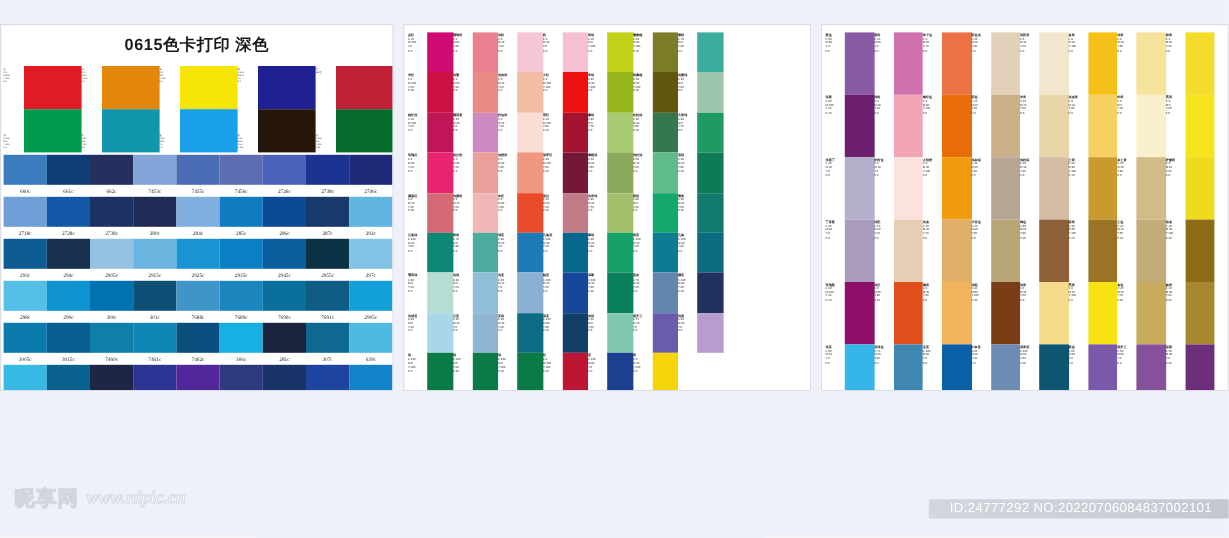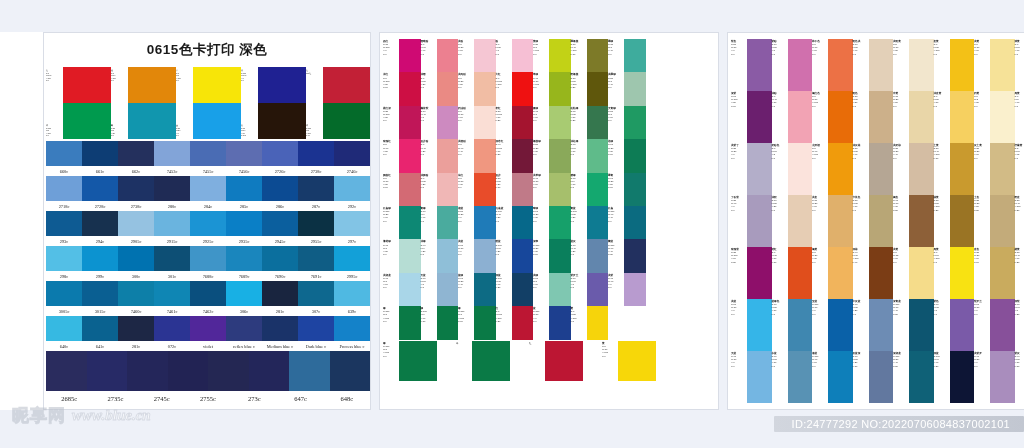--- a/index.html
+++ b/index.html
@@ -5,24 +5,23 @@
   * { box-sizing: border-box; }
   html, body { margin:0; padding:0; }
   body {
     width:1024px; height:448px; overflow:hidden;
     background:#eef1f8;
     font-family:"Liberation Sans", sans-serif;
     position:relative;
   }
   
   #canvas {
-    position:absolute; left:0; top:32px; width:1024px; height:378px;
+    position:absolute; left:0; top:20px; width:1024px; height:306px;
     background:#ffffff;
     display:flex;
-    padding-left:43px;
   }
   .top-band { position:absolute; left:0; top:0; width:1024px; height:32px; background:#eef1f8; }
   .bottom-band { position:absolute; left:0; top:410px; width:1024px; height:38px; background:#eef1f8; }
 
   
   .panel { position:relative; height:100%; background:#fff; }
   .panel-sep { width:8px; height:100%; background:#eef1f8; flex:0 0 8px; }
   #panel-left  { flex:0 0 328px; }
   #panel-mid   { flex:0 0 340px; }
   #panel-right { flex:0 0 340px; }
@@ -1462,16 +1461,16 @@
         </div>
     </div>
   </div>
 
 </div>
 
 <div class="bottom-band"></div>
 
 <div id="watermark">
   <span id="wm-logo">昵享网</span>
-  <span id="wm-url">www.blue.cn</span>
+  <span id="wm-url">www.nipic.cn</span>
 </div>
 
 <div id="idstrip">ID:24777292 NO:20220706084837002101</div>
 
 </body></html>

